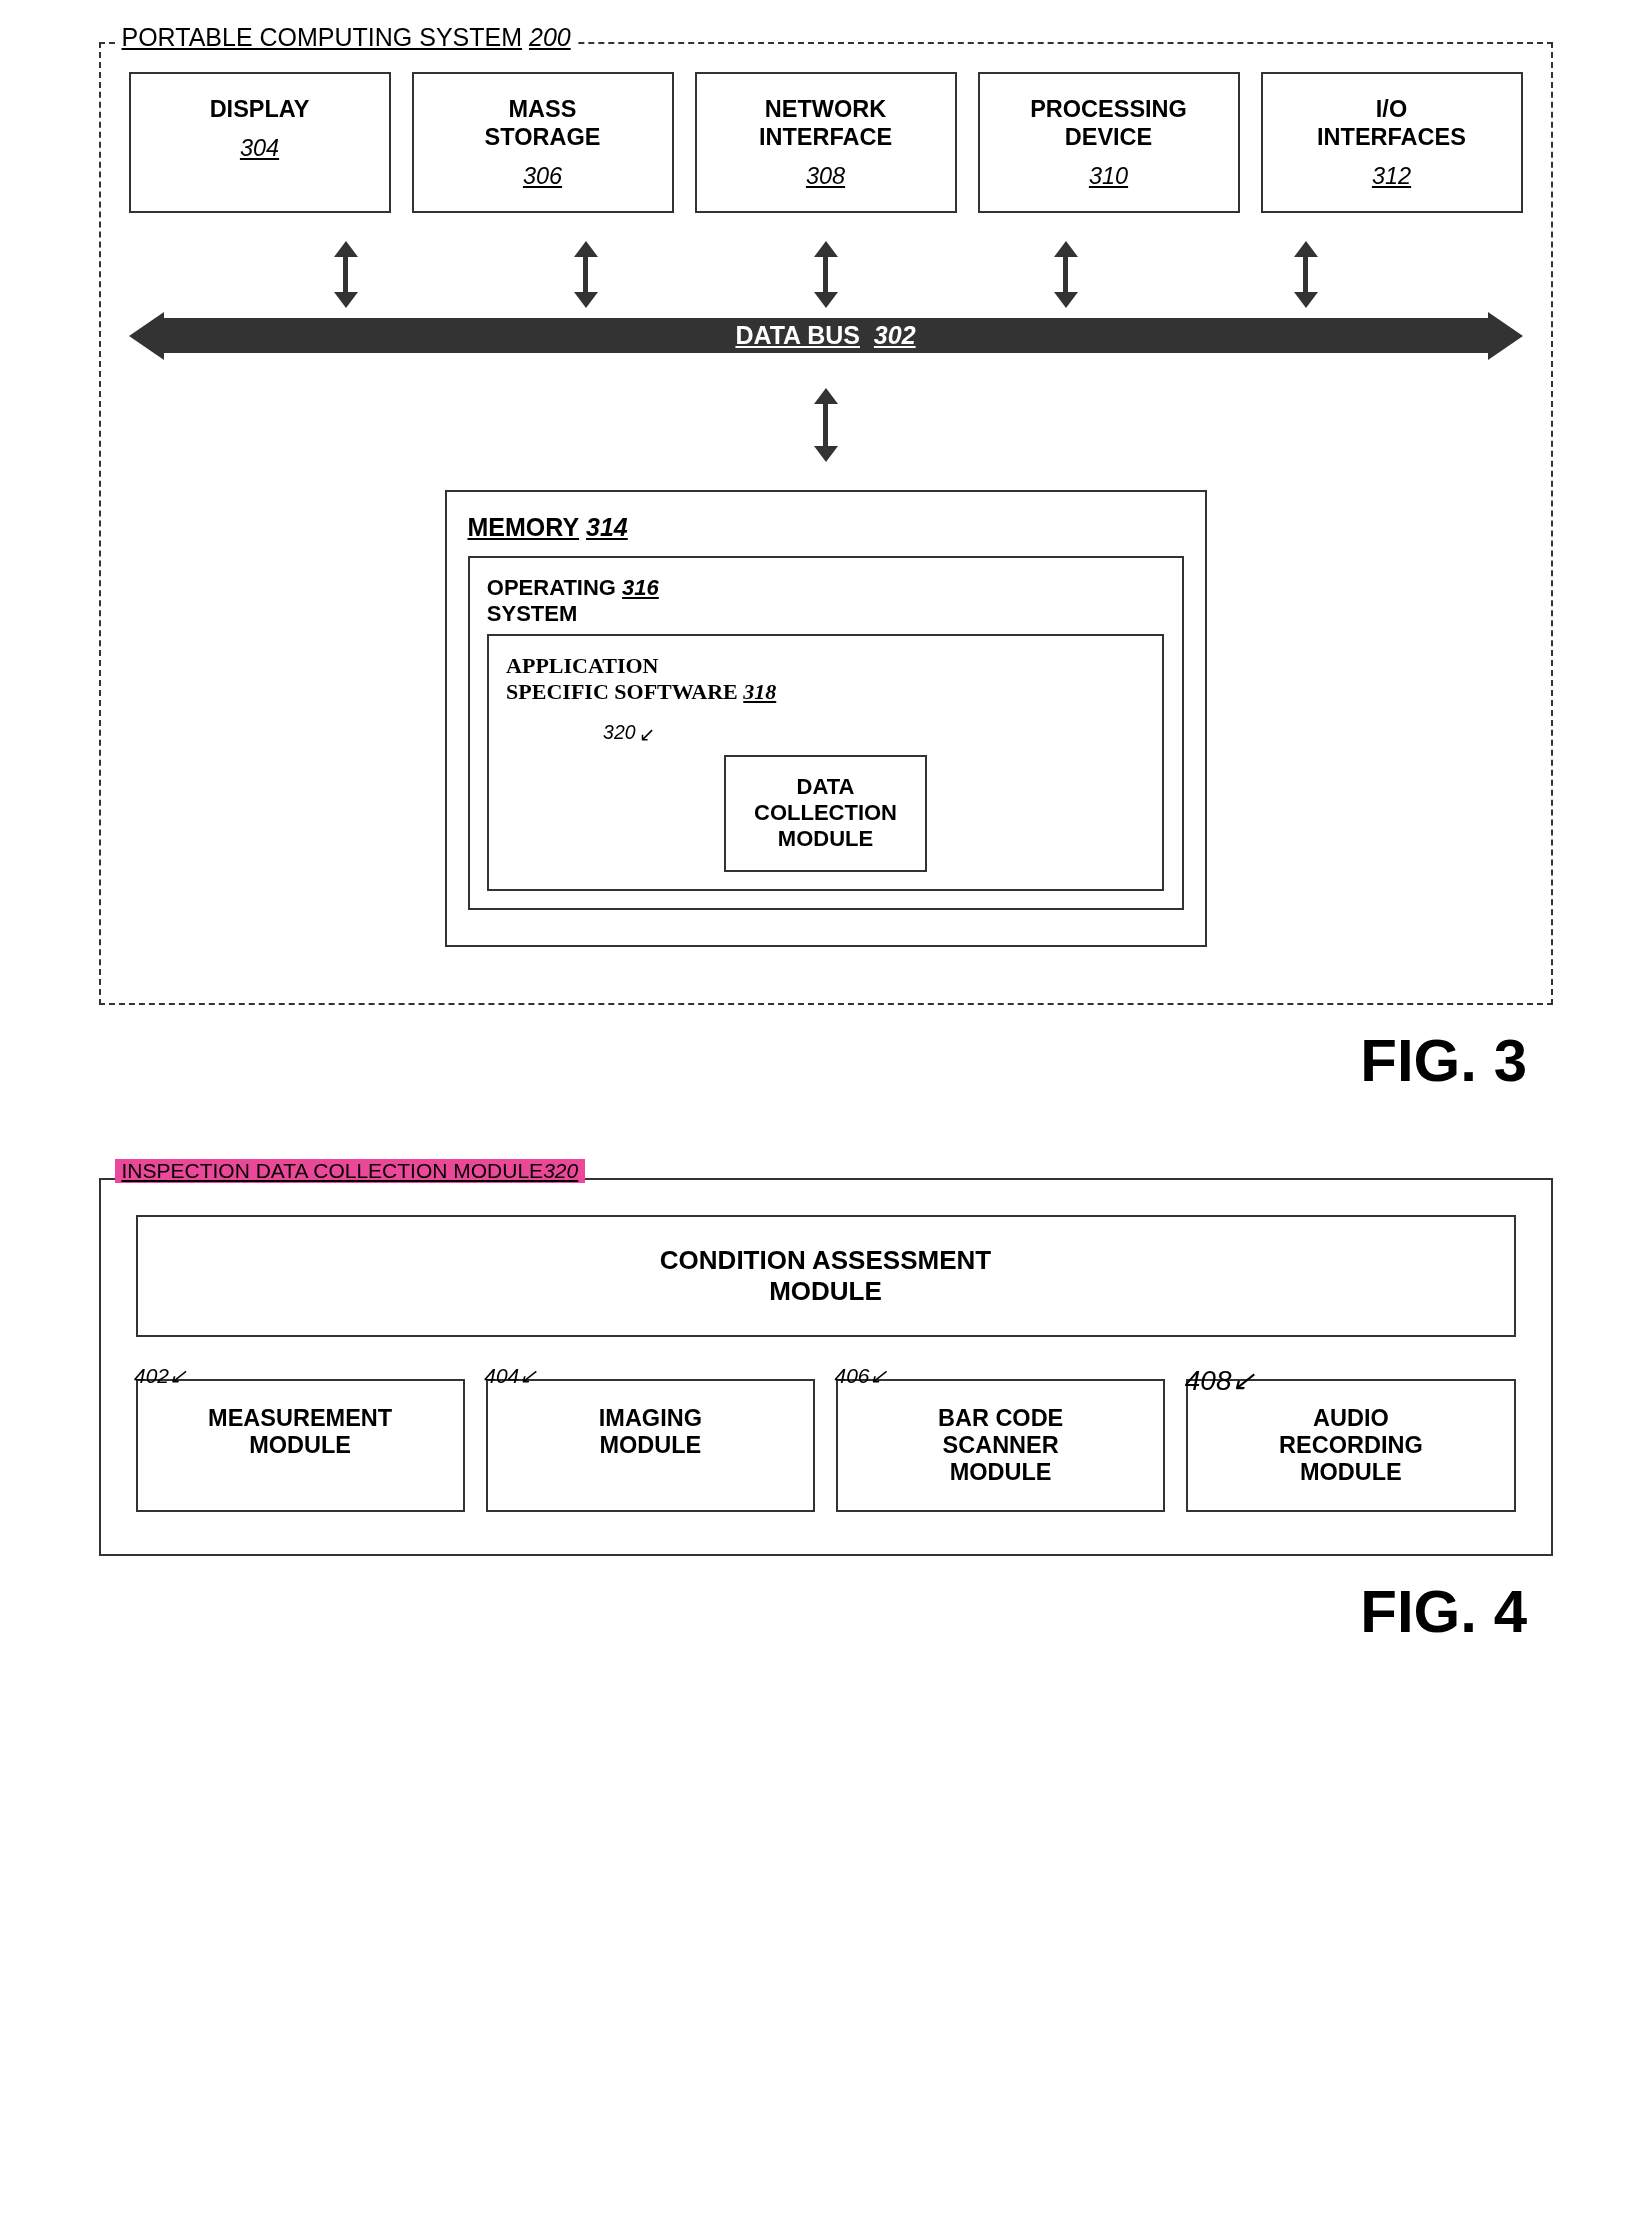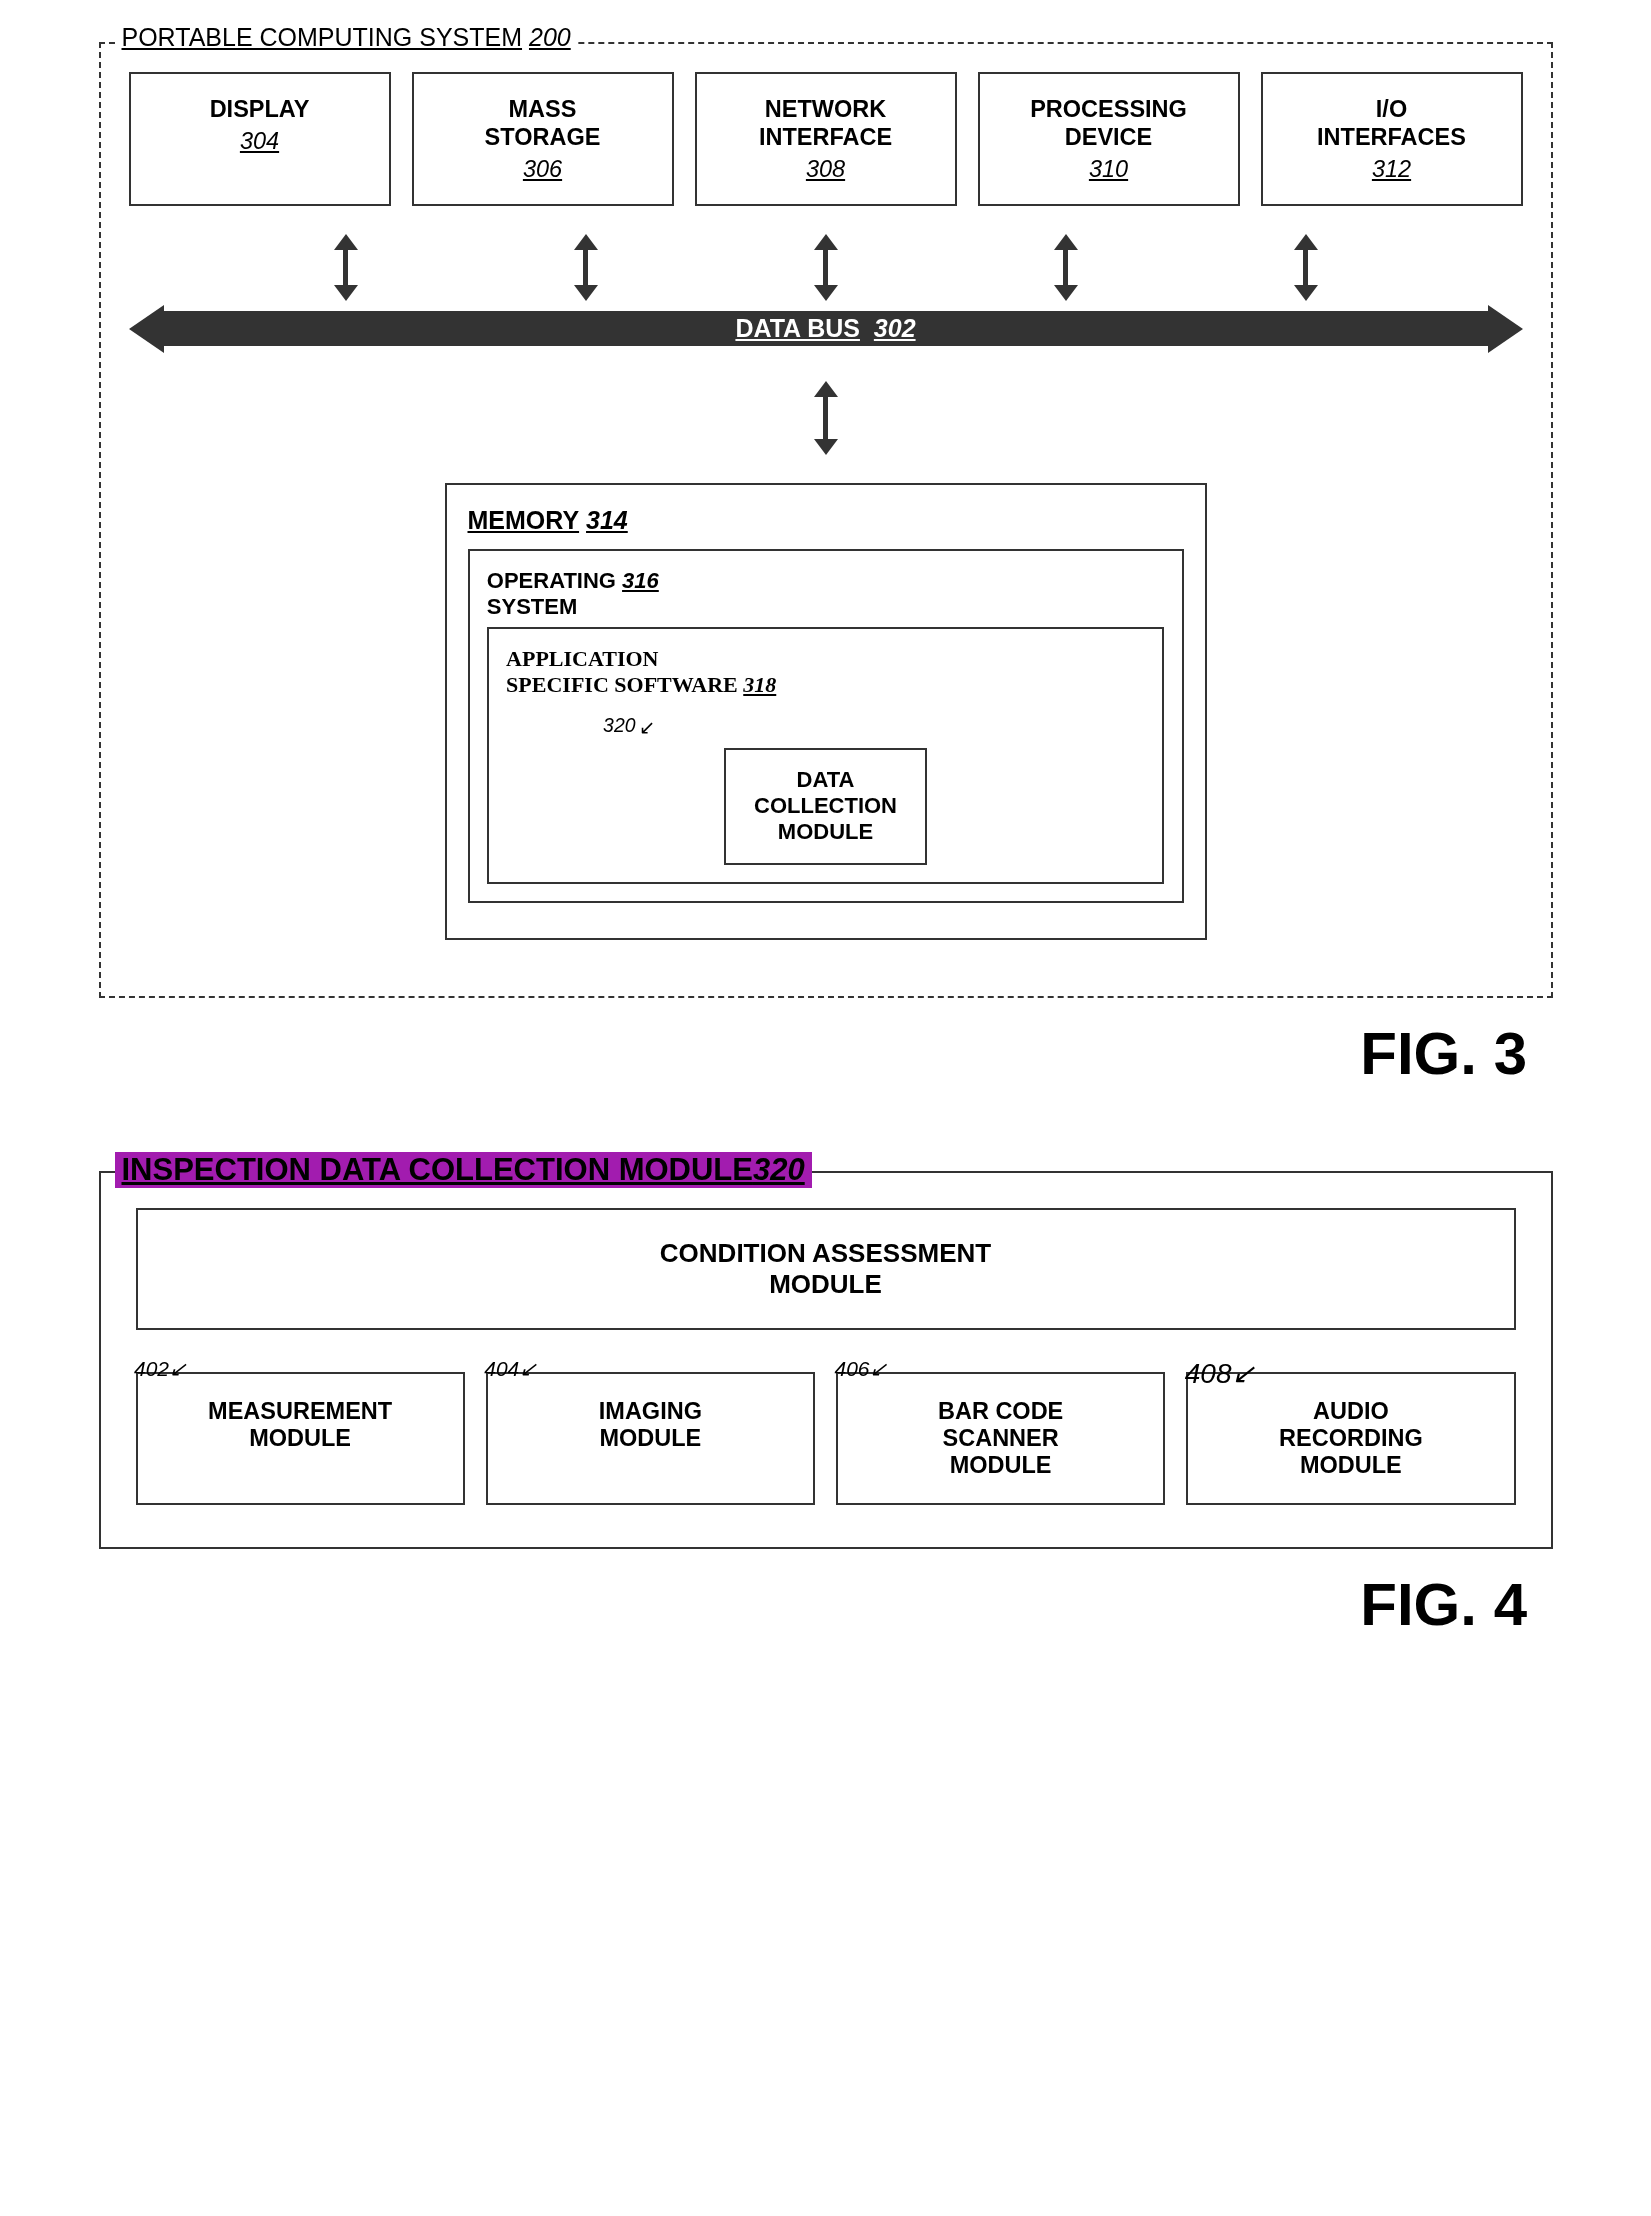--- a/index.html
+++ b/index.html
@@ -64,21 +64,21 @@
       font-size: 23.5px;
       font-weight: bold;
       line-height: 1.2;
     }
 
     .component-box .box-number {
       font-size: 23.5px;
       font-style: italic;
       text-decoration: underline;
       display: block;
-      margin-top: 5px;
+      margin-top: 12px;
     }
 
     
     .data-bus-container {
       position: relative;
       margin: 0 0 28px 0;
       display: flex;
       align-items: center;
       text-align: center;
     }
@@ -248,23 +248,23 @@
       padding: 35px 35px 42px 35px;
       width: 1454px;
       margin: 0 auto;
       position: relative;
     }
 
     .inspection-label {
       position: absolute;
       top: -21px;
       left: 14px;
-      font-size: 31px;
-      font-weight: bold;
-      background: #a21caf;
+      font-size: 21px;
+      font-weight: normal;
+      background: #ec4899;
       padding: 0 7px;
     }
 
     .inspection-label span {
       text-decoration: underline;
     }
 
     .condition-assessment-box {
       border: 2.1px solid #333;
       padding: 28px;

